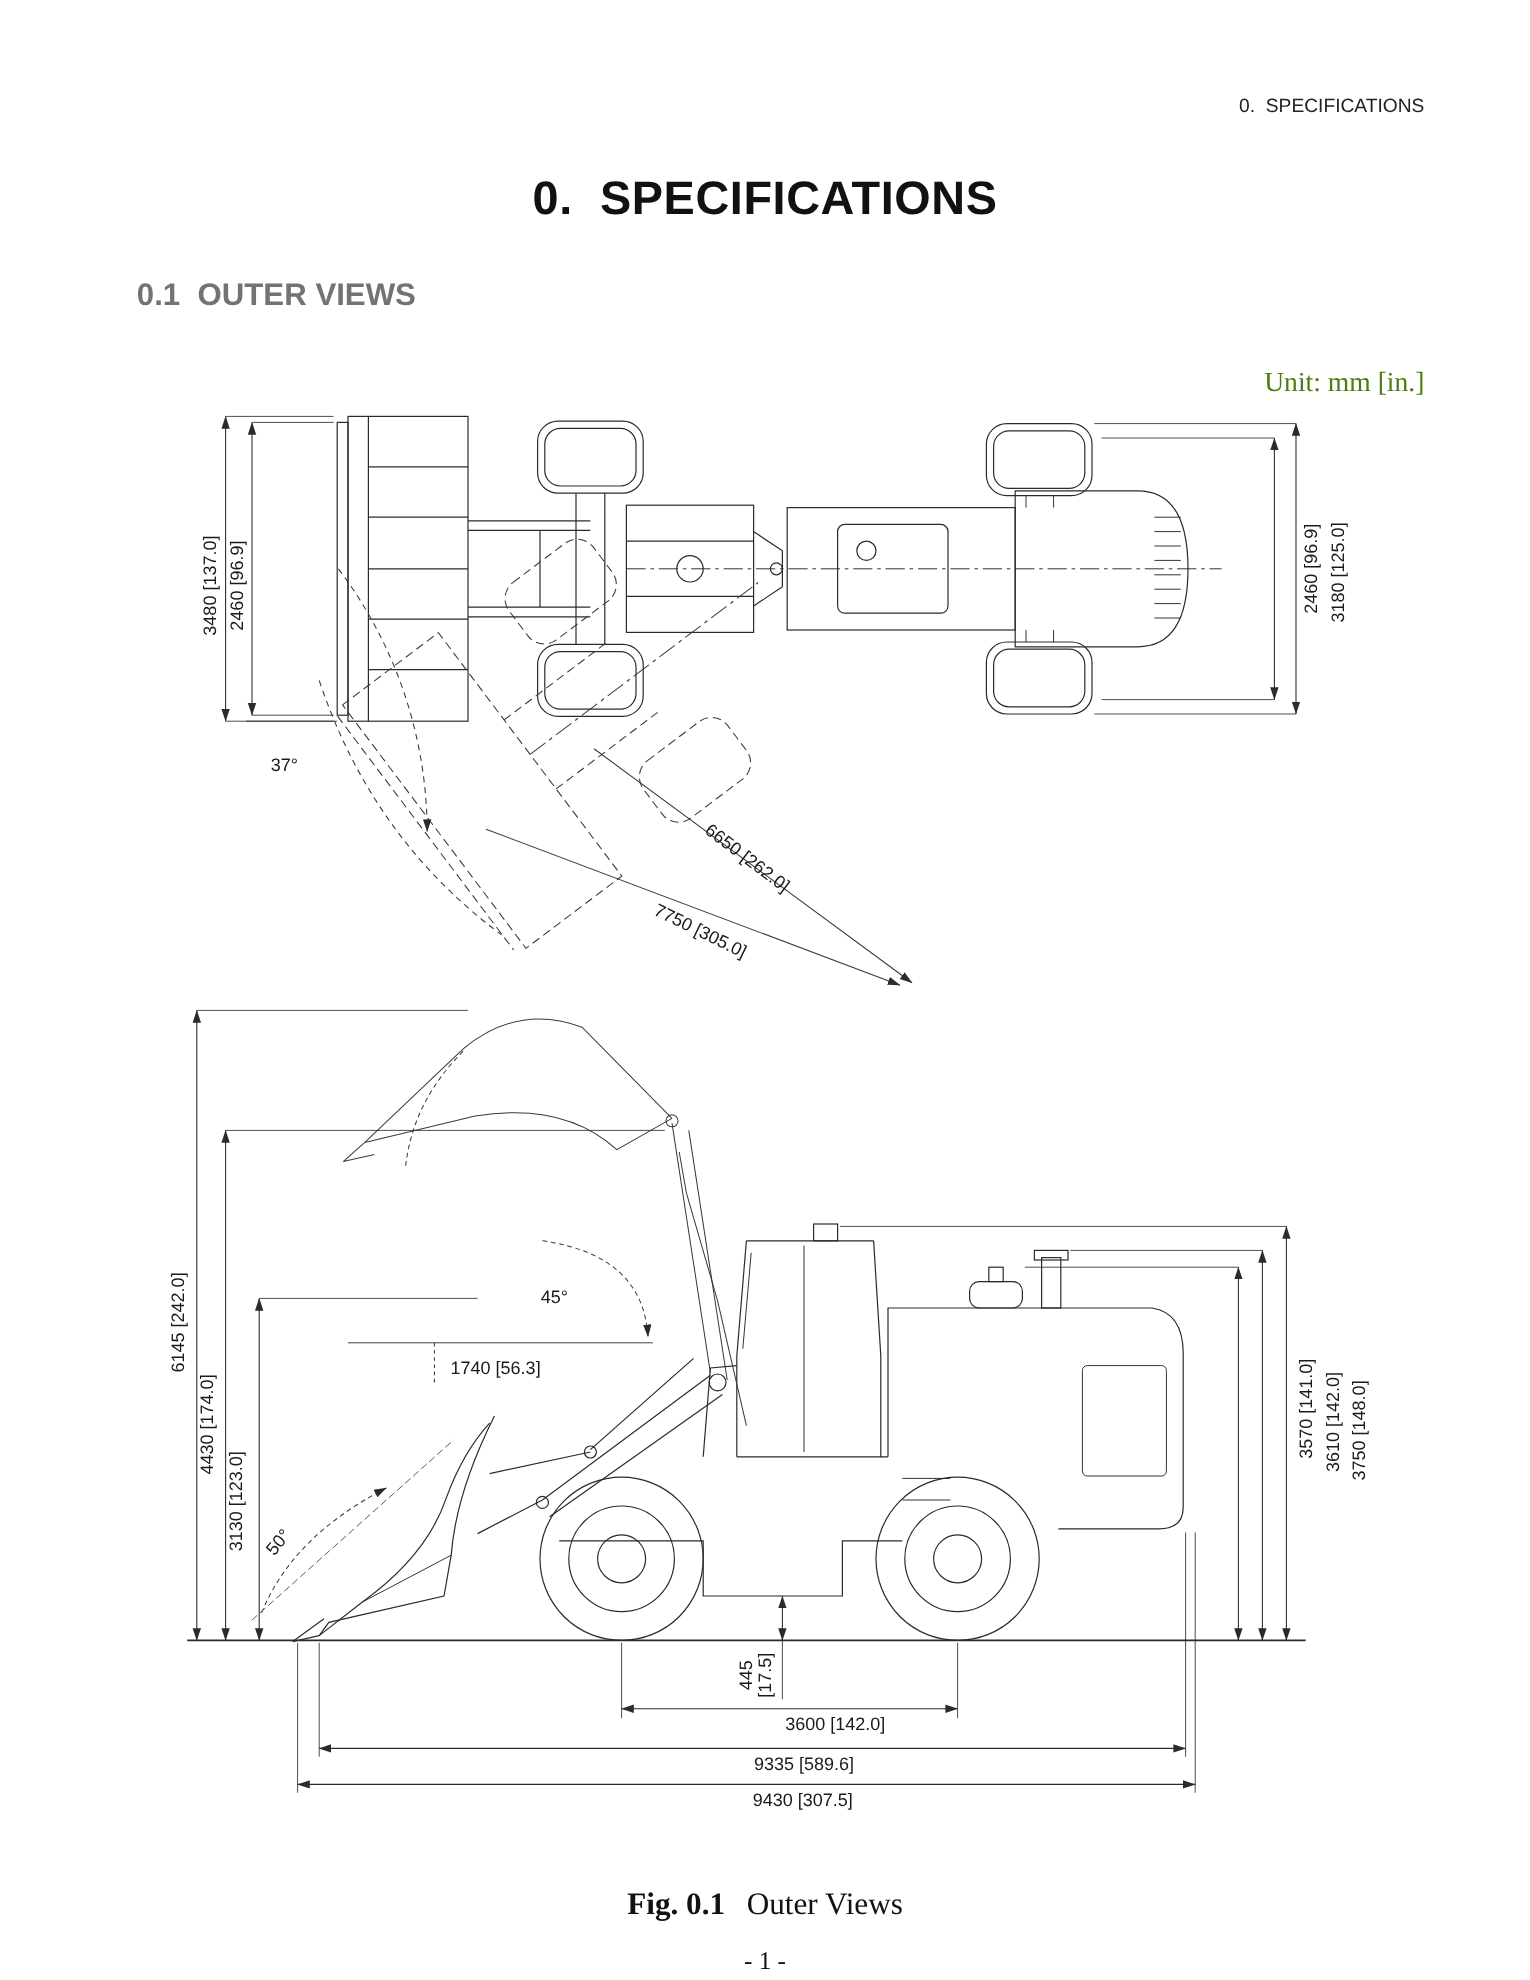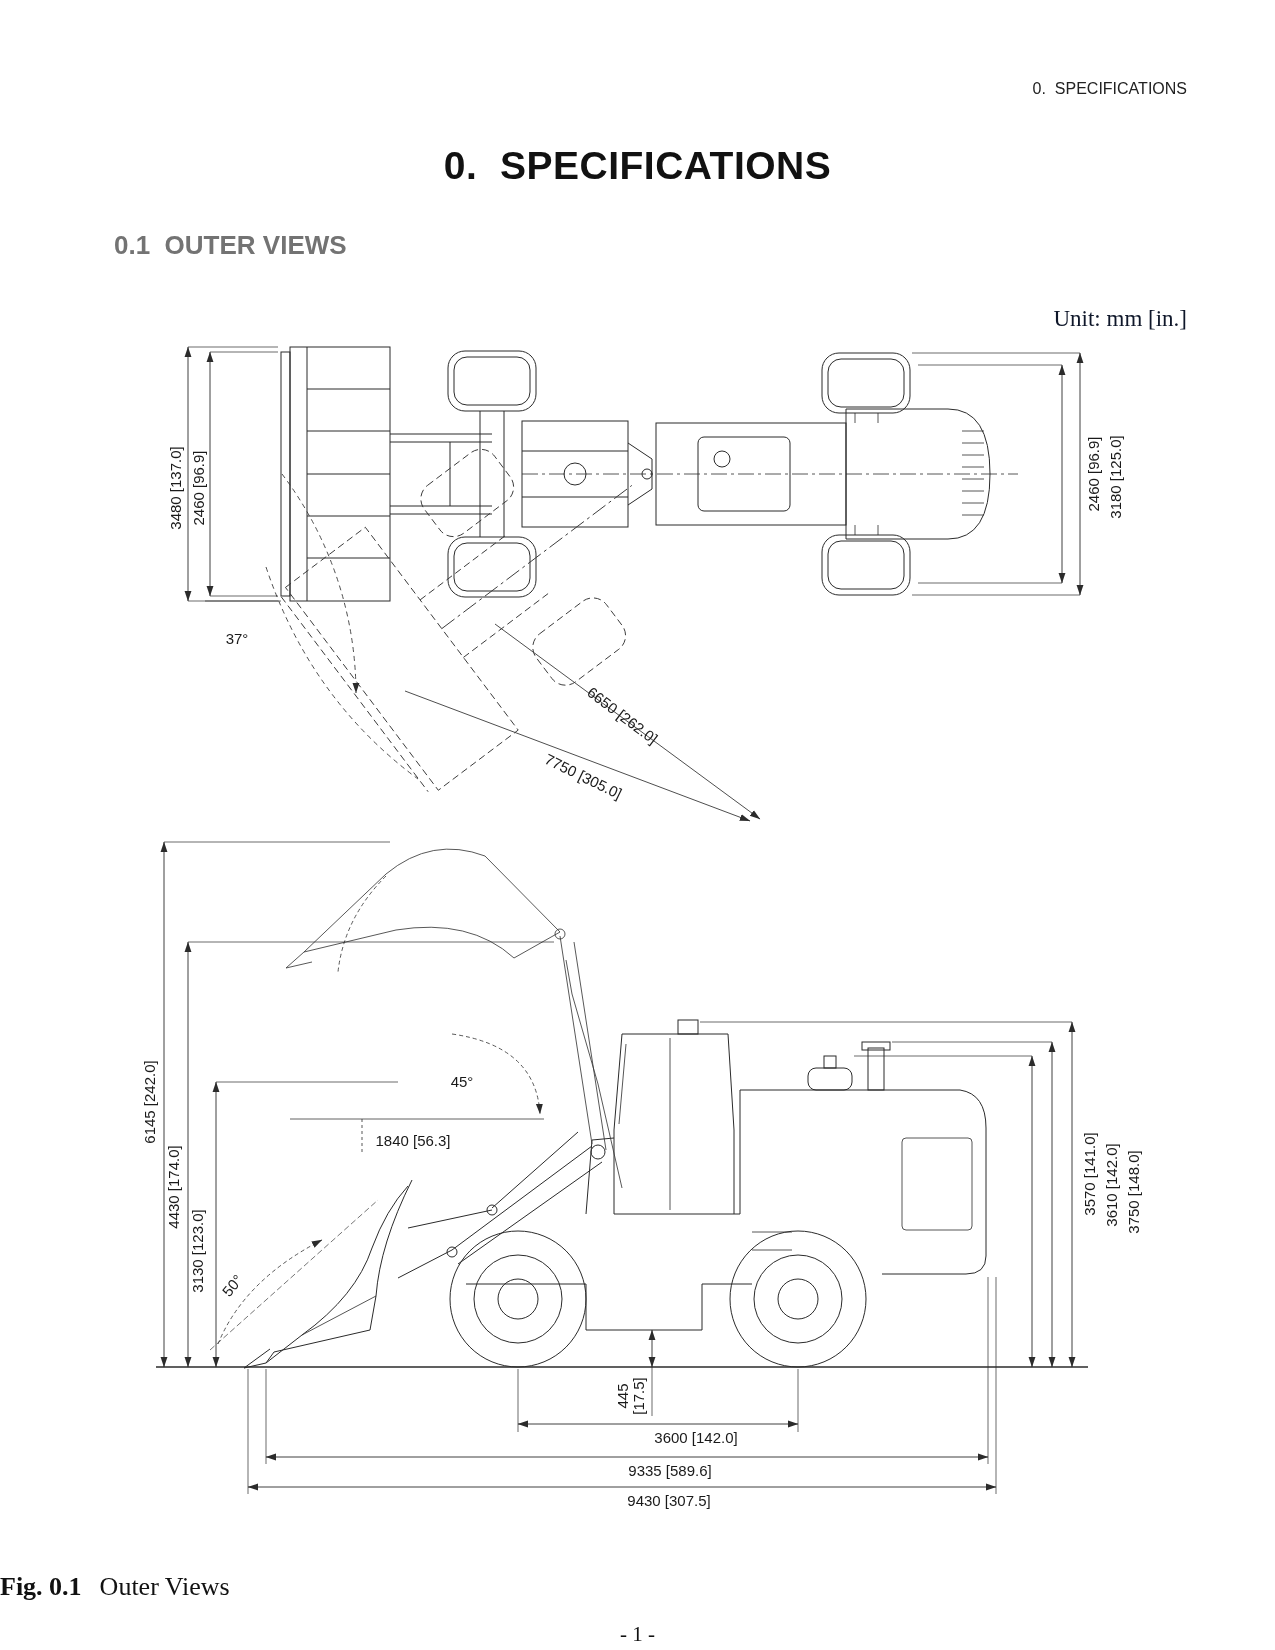--- a/index.html
+++ b/index.html
@@ -4,30 +4,30 @@
 <style>
   html,body{margin:0;padding:0;background:#fff;}
   .sheet{position:relative;width:1275px;height:1650px;background:#fff;overflow:hidden;
          font-family:"Liberation Sans",sans-serif;color:#111;margin-top:44px;}
   .running-head{position:absolute;top:36px;right:88px;font-size:16px;white-space:pre;color:#222;}
   .title{position:absolute;top:100px;left:0;width:100%;margin:0;text-align:center;
          font-size:39px;font-weight:bold;white-space:pre;letter-spacing:0.5px;color:#111;}
   .section{position:absolute;top:186px;left:114px;margin:0;font-size:26px;font-weight:bold;
            white-space:pre;color:#737373;}
   .unit{position:absolute;top:262px;right:88px;font-family:"Liberation Serif",serif;
-        font-size:23px;color:#0f172a;}
+        font-size:23px;color:#4d7c0f;}
   .drawing{position:absolute;}
   .dim{position:absolute;font-size:15px;line-height:1.12;white-space:pre;color:#1a1a1a;
        transform:translate(-50%,-50%);}
   .dim.r90{transform:translate(-50%,-50%) rotate(-90deg);}
   .dim.r37{transform:translate(-50%,-50%) rotate(37deg);}
   .dim.r26{transform:translate(-50%,-50%) rotate(26deg);}
   .dim.rm50{transform:translate(-50%,-50%) rotate(-50deg);}
   .stack{display:flex;flex-direction:column;align-items:center;}
-  .caption{position:absolute;top:1528px;left:0;width:100%;text-align:left;
+  .caption{position:absolute;top:1528px;left:0;width:100%;text-align:center;
            font-family:"Liberation Serif",serif;font-size:26px;color:#111;}
   .caption .fig{font-weight:bold;margin-right:18px;}
   .pageno{position:absolute;top:1578px;left:0;width:100%;text-align:center;
           font-family:"Liberation Serif",serif;font-size:21px;color:#111;}
   svg{display:block;}
 </style>
 </head>
 <body>
 
 <div class="sheet">
@@ -203,21 +203,21 @@
   <div class="dim r90" style="left:1116px;top:433px">3180 [125.0]</div>
   <div class="dim" style="left:237px;top:595px">37°</div>
   <div class="dim r37" style="left:622px;top:672px">6650 [262.0]</div>
   <div class="dim r26" style="left:583px;top:733px">7750 [305.0]</div>
 
   <div class="dim r90" style="left:150px;top:1058px">6145 [242.0]</div>
   <div class="dim r90" style="left:174px;top:1143px">4430 [174.0]</div>
   <div class="dim r90" style="left:198px;top:1207px">3130 [123.0]</div>
   <div class="dim rm50" style="left:233px;top:1242px">50°</div>
   <div class="dim" style="left:462px;top:1038px">45°</div>
-  <div class="dim" style="left:413px;top:1097px">1840 [56.3]</div>
+  <div class="dim" style="left:413px;top:1097px">1740 [56.3]</div>
   <div class="dim r90" style="left:1090px;top:1130px">3570 [141.0]</div>
   <div class="dim r90" style="left:1112px;top:1141px">3610 [142.0]</div>
   <div class="dim r90" style="left:1134px;top:1148px">3750 [148.0]</div>
   <div class="dim r90" style="left:631px;top:1352px">
     <div class="stack">
       <span>445</span>
       <span>[17.5]</span>
     </div>
   </div>
   <div class="dim" style="left:696px;top:1394px">3600 [142.0]</div>

